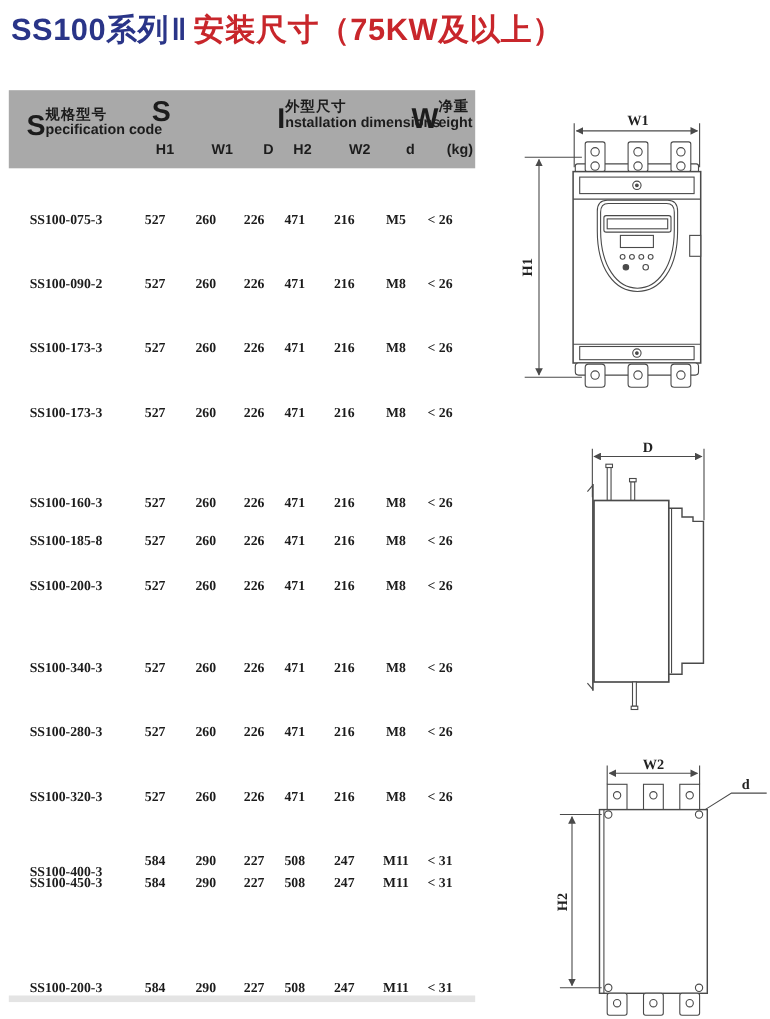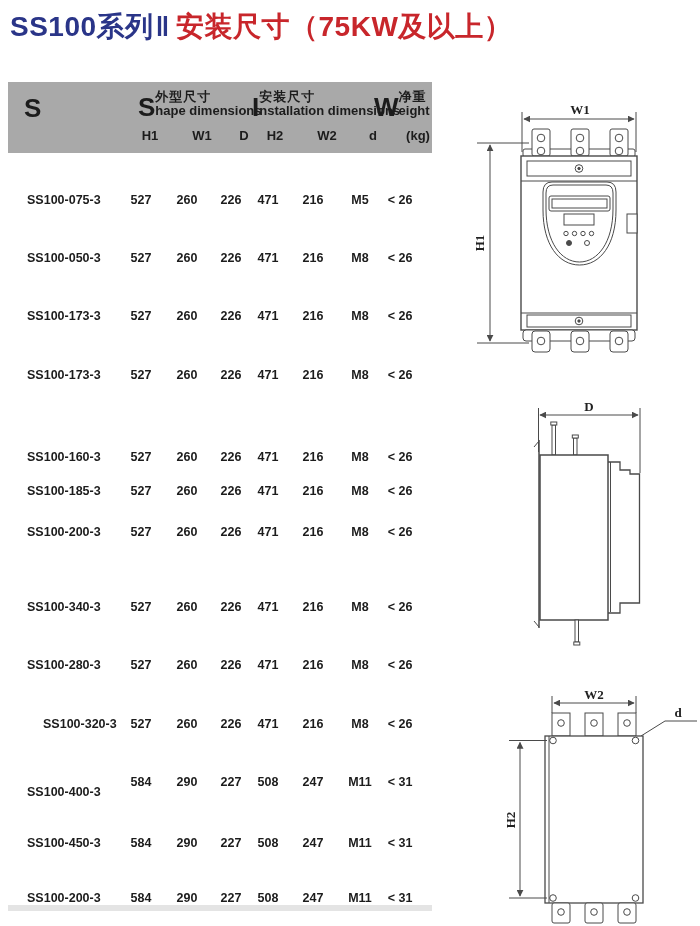--- a/index.html
+++ b/index.html
@@ -14,21 +14,21 @@
   .title .section{color:#c8262b;}
   
   .band{position:absolute;left:8px;top:82px;width:424px;height:71px;background:#a9a9a9;}
   .hgroup{position:absolute;display:flex;align-items:flex-end;}
   .hgroup .big{font-size:26px;line-height:22px;font-weight:700;}
   .hgroup .stack{display:flex;flex-direction:column;}
   .hgroup .zh{font-size:13px;line-height:14px;font-weight:700;letter-spacing:1px;}
   .hgroup .en{font-size:13px;line-height:14px;font-weight:700;}
   .subcol{position:absolute;top:46px;font-size:13px;font-weight:700;transform:translateX(-50%);white-space:nowrap;}
   
-  .rows{position:absolute;left:8px;top:0;width:424px;height:926px;}
+  .rows{position:absolute;left:8px;top:0;width:424px;height:926px;font-family:Liberation Serif, serif;}
   .trow{position:absolute;left:0;width:424px;height:18px;}
   .cell{position:absolute;top:0;font-size:12.5px;font-weight:700;line-height:18px;transform:translateX(-50%);white-space:nowrap;}
   .cell.left{transform:none;}
   .bottom-strip{position:absolute;left:8px;top:905px;width:424px;height:6px;background:#e4e4e4;}
   
   .drw{position:absolute;}
   .drw svg{display:block;}
   text.dim{font-family:"Liberation Serif","DejaVu Serif",serif;font-weight:700;font-size:13px;fill:#222;}
 </style>
 </head>
@@ -36,32 +36,32 @@
 
 <div class="page">
 
   <div class="title">
     <span class="series">SS100系列</span><span class="divider">‖</span><span class="section">安装尺寸（75KW及以上）</span>
   </div>
 
   <div class="band">
     <div class="hgroup" style="left:16px;top:15px;">
       <span class="big">S</span>
+      <span class="stack">
+        <span class="zh">规格型号</span>
+        <span class="en">pecification code</span>
+      </span>
     </div>
     <div class="hgroup" style="left:130px;top:8px;">
       <span class="big">S</span>
-      <span class="stack">
-        <span class="zh">外型尺寸</span>
-        <span class="en">hape dimensions</span>
-      </span>
     </div>
     <div class="hgroup" style="left:244px;top:8px;">
       <span class="big">I</span>
       <span class="stack">
-        <span class="zh">安装尺寸</span>
+        <span class="zh">外型尺寸</span>
         <span class="en">nstallation dimensions</span>
       </span>
     </div>
     <div class="hgroup" style="left:366px;top:8px;">
       <span class="big">W</span>
       <span class="stack">
         <span class="zh">净重</span>
         <span class="en">eight</span>
       </span>
     </div>
@@ -81,21 +81,21 @@
         <span class="cell left" style="left: 19px;">SS100-075-3</span>
         <span class="cell" style="left: 133px;">527</span>
         <span class="cell" style="left: 179px;">260</span>
         <span class="cell" style="left: 223px;">226</span>
         <span class="cell" style="left: 260px;">471</span>
         <span class="cell" style="left: 305px;">216</span>
         <span class="cell" style="left: 352px;">M5</span>
         <span class="cell" style="left: 392px;">&lt; 26</span>
       </div>
       <div class="trow" style="top: 249.17px;">
-        <span class="cell left" style="left: 19px;">SS100-050-3</span>
+        <span class="cell left" style="left: 19px;">SS100-090-2</span>
         <span class="cell" style="left: 133px;">527</span>
         <span class="cell" style="left: 179px;">260</span>
         <span class="cell" style="left: 223px;">226</span>
         <span class="cell" style="left: 260px;">471</span>
         <span class="cell" style="left: 305px;">216</span>
         <span class="cell" style="left: 352px;">M8</span>
         <span class="cell" style="left: 392px;">&lt; 26</span>
       </div>
       <div class="trow" style="top: 307.34px;">
         <span class="cell left" style="left: 19px;">SS100-173-3</span>
@@ -121,21 +121,21 @@
         <span class="cell left" style="left: 19px;">SS100-160-3</span>
         <span class="cell" style="left: 133px;">527</span>
         <span class="cell" style="left: 179px;">260</span>
         <span class="cell" style="left: 223px;">226</span>
         <span class="cell" style="left: 260px;">471</span>
         <span class="cell" style="left: 305px;">216</span>
         <span class="cell" style="left: 352px;">M8</span>
         <span class="cell" style="left: 392px;">&lt; 26</span>
       </div>
       <div class="trow" style="top: 481.85px;">
-        <span class="cell left" style="left: 19px;">SS100-185-3</span>
+        <span class="cell left" style="left: 19px;">SS100-185-8</span>
         <span class="cell" style="left: 133px;">527</span>
         <span class="cell" style="left: 179px;">260</span>
         <span class="cell" style="left: 223px;">226</span>
         <span class="cell" style="left: 260px;">471</span>
         <span class="cell" style="left: 305px;">216</span>
         <span class="cell" style="left: 352px;">M8</span>
         <span class="cell" style="left: 392px;">&lt; 26</span>
       </div>
       <div class="trow" style="top: 523px;">
         <span class="cell left" style="left: 19px;">SS100-200-3</span>
@@ -161,40 +161,40 @@
         <span class="cell left" style="left: 19px;">SS100-280-3</span>
         <span class="cell" style="left: 133px;">527</span>
         <span class="cell" style="left: 179px;">260</span>
         <span class="cell" style="left: 223px;">226</span>
         <span class="cell" style="left: 260px;">471</span>
         <span class="cell" style="left: 305px;">216</span>
         <span class="cell" style="left: 352px;">M8</span>
         <span class="cell" style="left: 392px;">&lt; 26</span>
       </div>
       <div class="trow" style="top: 714.53px;">
-        <span class="cell left" style="left: 19px; margin-left: 16px;">SS100-320-3</span>
+        <span class="cell left" style="left: 19px;">SS100-320-3</span>
         <span class="cell" style="left: 133px;">527</span>
         <span class="cell" style="left: 179px;">260</span>
         <span class="cell" style="left: 223px;">226</span>
         <span class="cell" style="left: 260px;">471</span>
         <span class="cell" style="left: 305px;">216</span>
         <span class="cell" style="left: 352px;">M8</span>
         <span class="cell" style="left: 392px;">&lt; 26</span>
       </div>
       <div class="trow" style="top: 772.7px;">
         <span class="cell left" style="left: 19px; margin-top: 10px;">SS100-400-3</span>
         <span class="cell" style="left: 133px;">584</span>
         <span class="cell" style="left: 179px;">290</span>
         <span class="cell" style="left: 223px;">227</span>
         <span class="cell" style="left: 260px;">508</span>
         <span class="cell" style="left: 305px;">247</span>
         <span class="cell" style="left: 352px;">M11</span>
         <span class="cell" style="left: 392px;">&lt; 31</span>
       </div>
-      <div class="trow" style="top: 834px;">
+      <div class="trow" style="top: 793px;">
         <span class="cell left" style="left: 19px;">SS100-450-3</span>
         <span class="cell" style="left: 133px;">584</span>
         <span class="cell" style="left: 179px;">290</span>
         <span class="cell" style="left: 223px;">227</span>
         <span class="cell" style="left: 260px;">508</span>
         <span class="cell" style="left: 305px;">247</span>
         <span class="cell" style="left: 352px;">M11</span>
         <span class="cell" style="left: 392px;">&lt; 31</span>
       </div>
       <div class="trow" style="top: 889.04px;">

